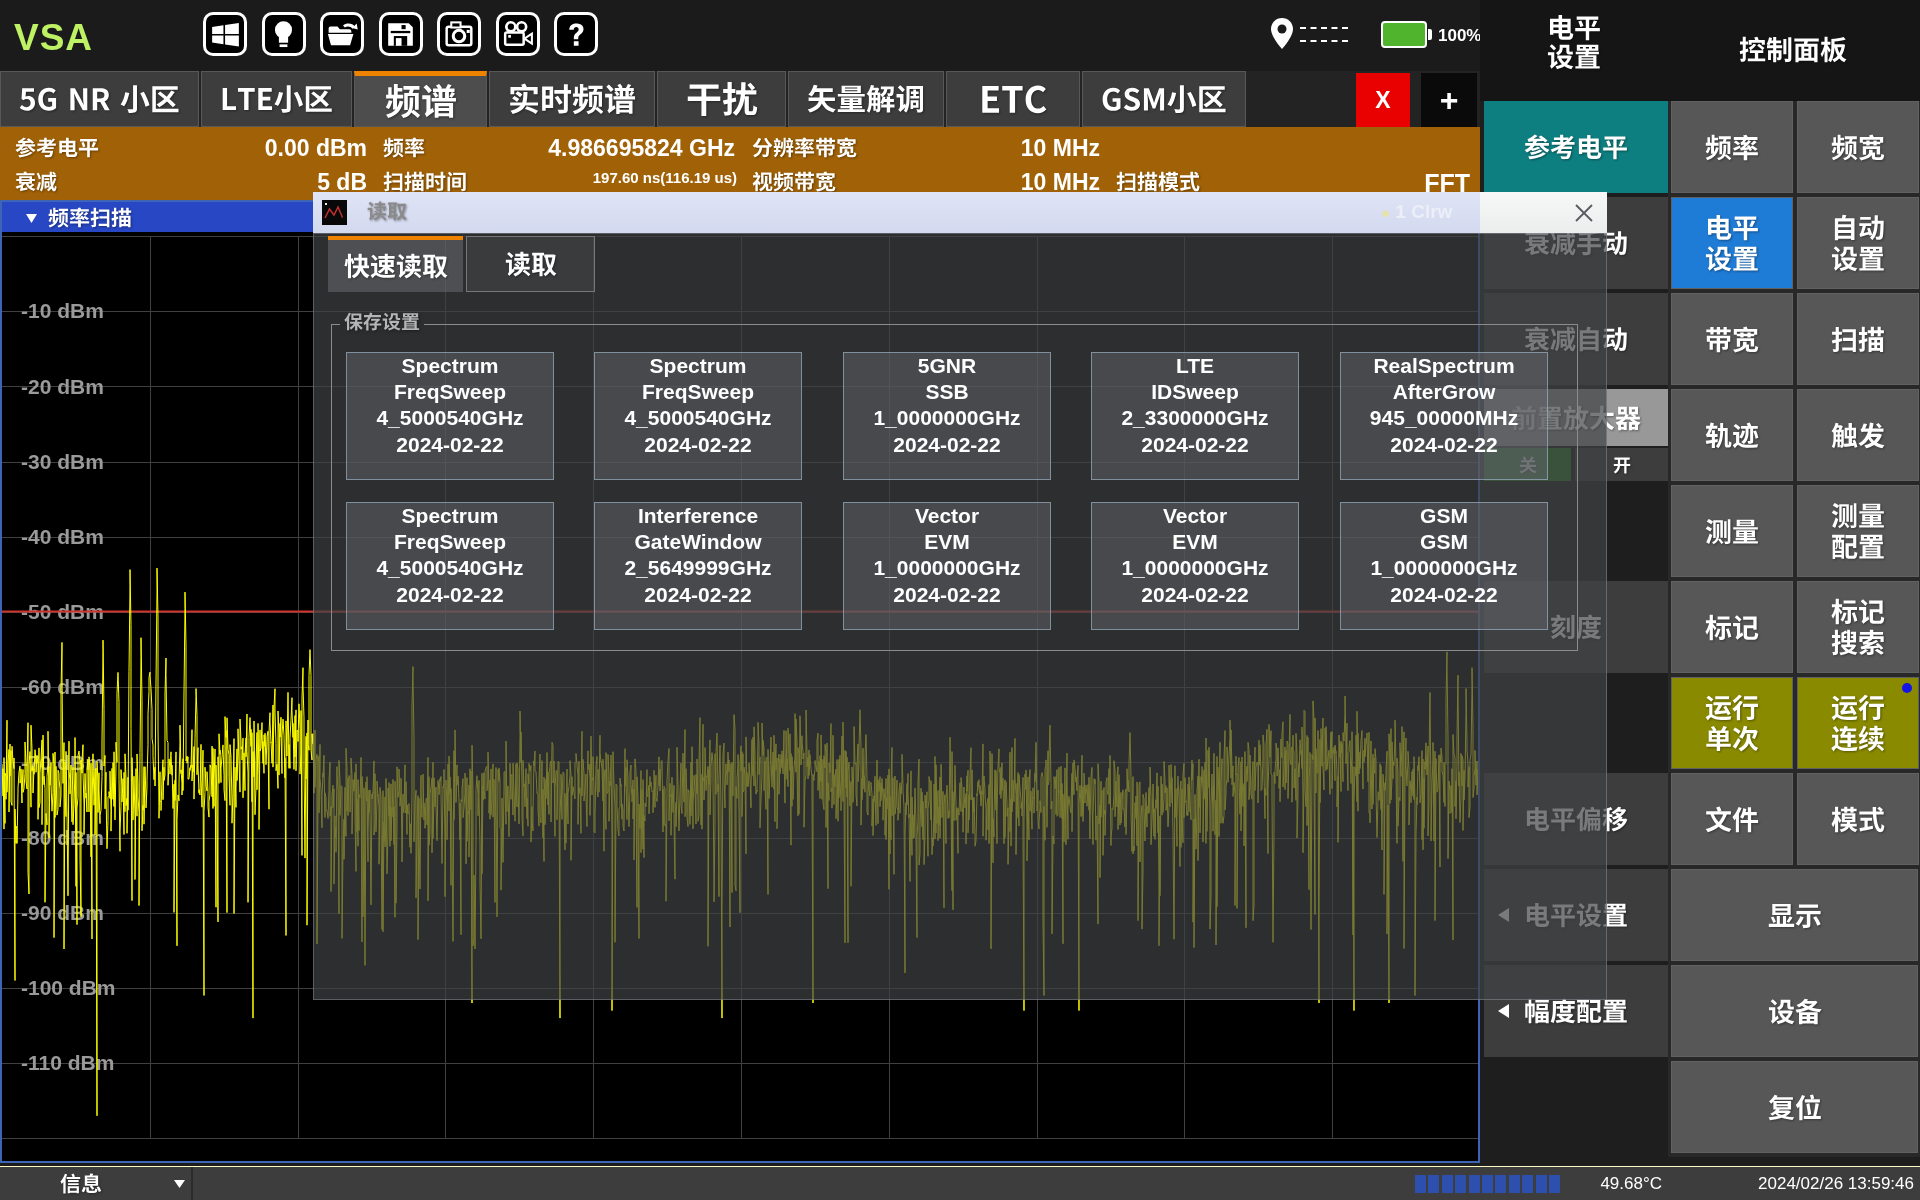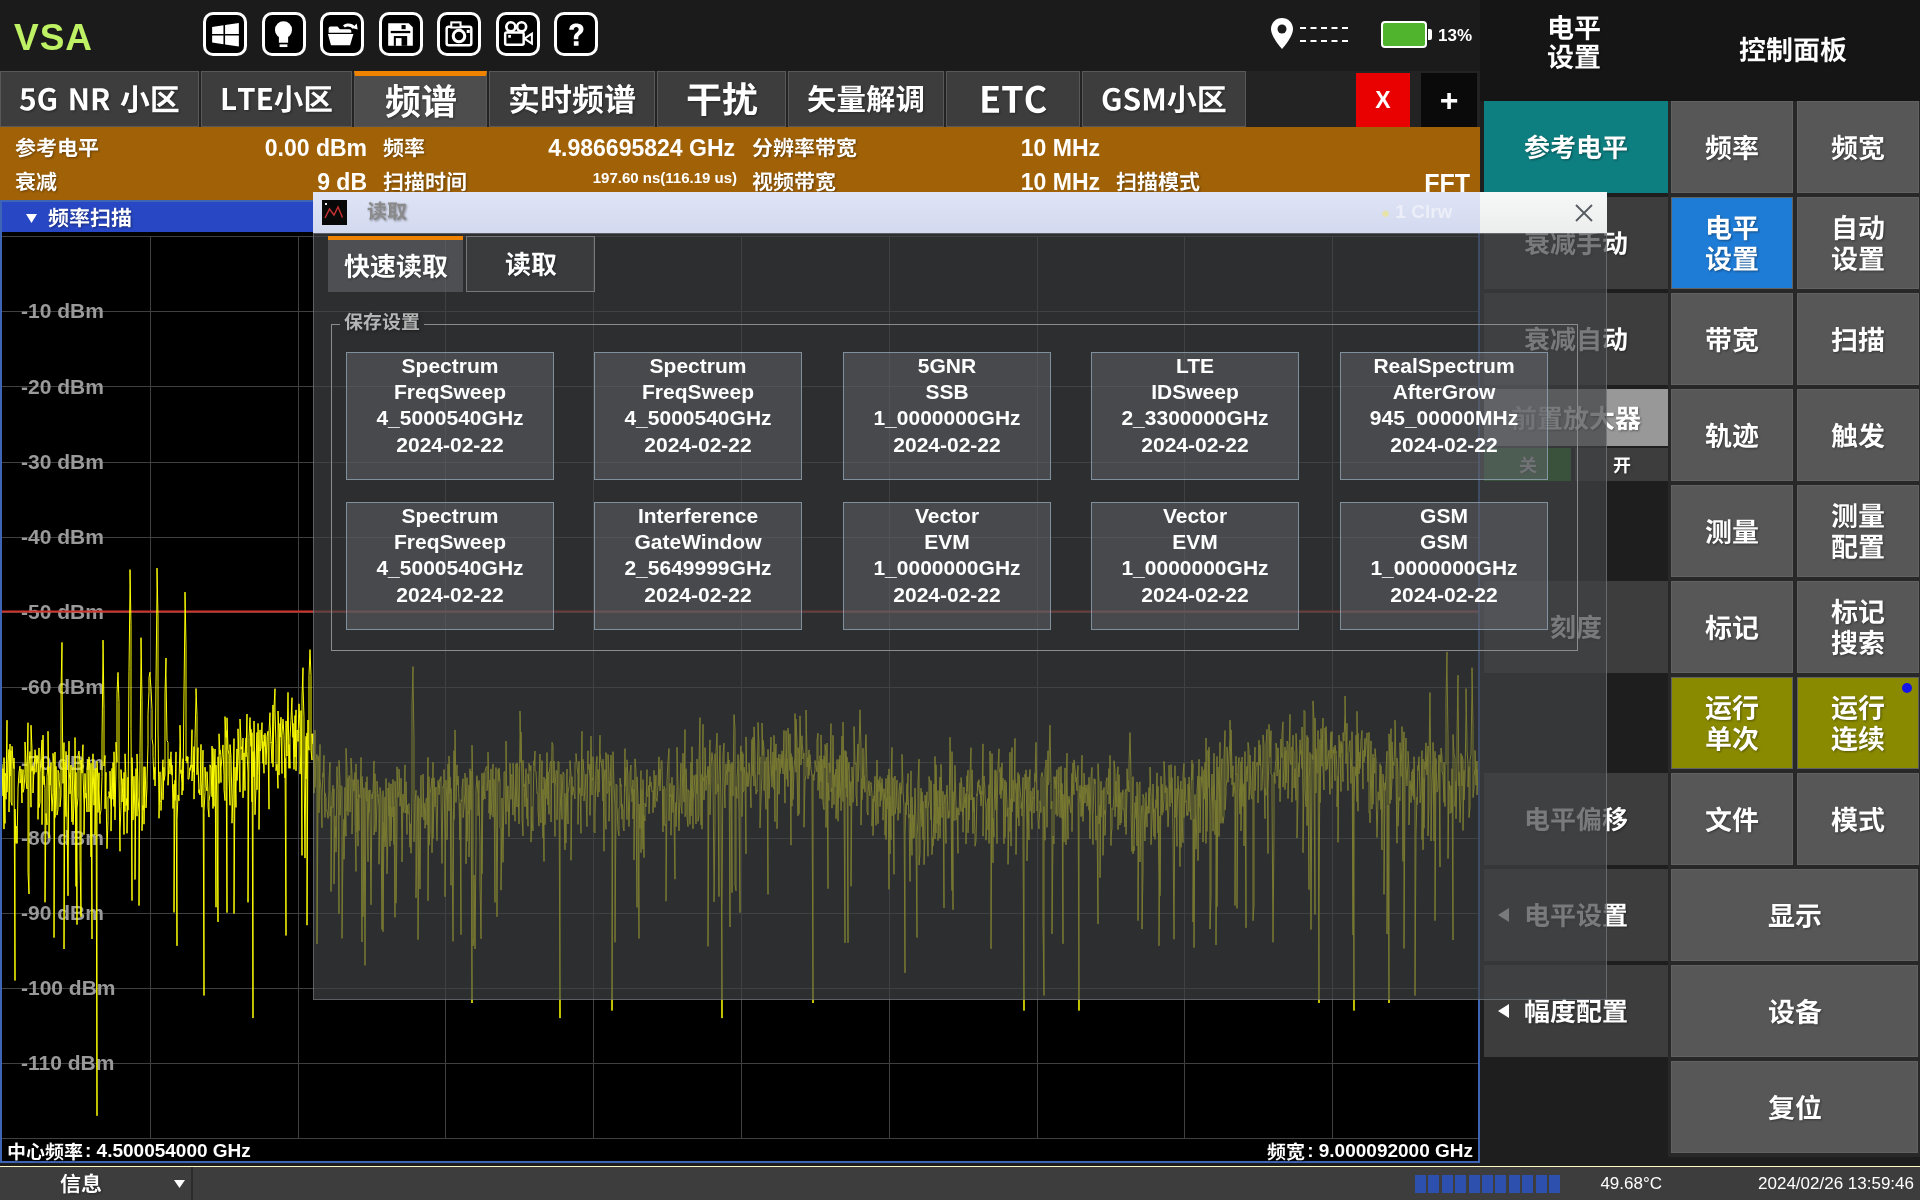--- a/index.html
+++ b/index.html
@@ -62,42 +62,20 @@
           <text x="21" y="694.4" font-size="21" font-weight="bold" fill="#9a9a9a">-60 dBm</text>
           <text x="21" y="769.6" font-size="21" font-weight="bold" fill="#9a9a9a">-70 dBm</text>
           <text x="21" y="844.8" font-size="21" font-weight="bold" fill="#9a9a9a">-80 dBm</text>
           <text x="21" y="920.0" font-size="21" font-weight="bold" fill="#9a9a9a">-90 dBm</text>
           <text x="21" y="995.2" font-size="21" font-weight="bold" fill="#9a9a9a">-100 dBm</text>
           <text x="21" y="1070.4" font-size="21" font-weight="bold" fill="#9a9a9a">-110 dBm</text>
         </g>
         <line x1="0" y1="611.5" x2="1478" y2="611.5" stroke="#cd342c" stroke-width="2"></line>
         <polyline points="2,764.0 3,796.0 3,768.6 4,829.1 4,757.6 5,823.4 5,773.1 6,777.0 6,799.3 7,720.2 7,792.2 8,762.6 9,749.4 9,812.0 10,744.0 10,776.1 11,750.7 11,801.8 12,805.4 12,746.3 13,761.1 14,768.6 14,758.0 15,980.5 15,809.0 16,843.4 16,826.0 17,829.4 17,843.4 18,792.0 18,788.1 19,772.0 20,766.1 20,783.1 21,778.8 21,768.9 22,803.0 22,793.6 23,769.5 23,792.4 24,788.8 25,773.6 25,742.0 26,763.3 26,781.0 27,789.0 27,773.7 28,722.7 28,872.6 29,894.0 29,764.9 30,751.5 31,807.2 31,725.2 32,748.6 32,771.3 33,766.2 33,793.0 34,768.5 34,774.2 35,749.7 36,762.0 36,772.3 37,755.3 37,757.8 38,764.8 38,819.4 39,747.9 39,807.6 40,802.5 40,773.0 41,758.8 42,739.9 42,824.7 43,738.6 43,735.1 44,784.7 44,776.2 45,788.3 45,902.3 46,813.4 47,824.9 47,776.3 48,764.4 48,731.3 49,802.5 49,838.2 50,766.9 50,785.2 51,762.5 51,783.0 52,811.2 53,792.6 53,753.3 54,764.5 54,937.6 55,752.0 55,817.6 56,788.0 56,766.3 57,815.1 58,809.6 58,770.3 59,773.3 59,779.0 60,789.3 60,806.9 61,796.5 61,690.4 62,642.4 62,675.9 63,783.4 64,742.6 64,949.0 65,762.0 65,792.5 66,816.6 66,751.4 67,813.7 67,813.5 68,895.8 69,741.2 69,771.3 70,780.2 70,793.9 71,765.0 71,788.2 72,821.9 72,797.5 73,767.4 73,824.7 74,804.8 75,770.4 75,737.5 76,886.4 76,772.5 77,924.6 77,808.1 78,797.4 78,755.8 79,751.0 80,764.1 80,859.4 81,916.8 81,760.0 82,773.2 82,760.2 83,744.7 83,773.4 84,805.1 84,834.6 85,773.4 86,798.1 86,793.2 87,812.0 87,769.3 88,759.7 88,766.1 89,811.9 89,756.8 90,769.0 91,856.9 91,763.2 92,939.0 92,813.1 93,753.8 93,762.4 94,797.3 94,805.2 95,769.2 95,835.2 96,768.0 97,1115.8 97,761.3 98,781.0 98,812.5 99,772.8 99,788.6 100,823.6 100,815.3 101,810.3 102,776.5 102,741.0 103,651.4 103,640.1 104,709.6 104,766.0 105,755.4 105,808.8 106,772.2 106,791.0 107,848.7 108,820.7 108,797.0 109,795.5 109,791.6 110,798.5 110,771.1 111,810.2 111,831.1 112,768.4 113,799.3 113,762.6 114,806.5 114,751.8 115,819.9 115,818.7 116,764.9 116,742.2 117,762.3 117,693.3 118,672.4 119,702.5 119,779.4 120,851.3 120,831.2 121,806.5 121,769.6 122,786.5 122,801.9 123,778.6 124,834.5 124,772.4 125,811.7 125,753.8 126,777.4 126,805.6 127,798.2 127,833.3 128,777.2 128,810.2 129,671.3 130,586.1 130,569.6 131,624.8 131,728.3 132,900.6 132,757.6 133,789.4 133,820.1 134,776.3 135,819.1 135,879.5 136,768.6 136,774.2 137,816.2 137,754.0 138,784.0 138,796.7 139,812.7 139,905.6 140,752.5 141,656.4 141,637.7 142,700.2 142,830.7 143,805.4 143,810.2 144,766.6 144,824.2 145,766.8 146,798.3 146,807.9 147,787.0 147,780.5 148,744.7 148,714.2 149,691.6 149,677.5 150,672.2 150,675.9 151,688.4 152,709.5 152,738.6 153,745.2 153,756.3 154,779.7 154,776.3 155,767.2 155,786.0 156,682.0 157,591.2 157,568.1 158,617.0 158,729.0 159,806.3 159,818.3 160,771.8 160,801.1 161,801.6 161,810.5 162,777.2 163,759.7 163,799.7 164,767.3 164,780.6 165,775.0 165,693.1 166,658.0 166,674.5 167,740.4 168,742.5 168,785.3 169,763.5 169,758.9 170,768.5 170,774.1 171,751.8 171,755.7 172,775.2 172,765.1 173,808.5 174,784.1 174,912.4 175,780.2 175,800.4 176,751.9 176,771.1 177,945.8 177,820.7 178,794.9 179,800.8 179,784.0 180,742.5 180,725.2 181,773.6 181,769.8 182,783.9 182,795.0 183,758.7 183,790.6 184,691.9 185,608.3 185,592.1 186,646.2 186,760.9 187,756.1 187,763.2 188,756.9 188,779.2 189,778.9 190,767.6 190,770.4 191,765.0 191,767.6 192,729.7 192,781.0 193,764.8 193,772.0 194,746.6 194,799.1 195,738.7 196,696.5 196,688.5 197,715.5 197,774.7 198,747.6 198,765.0 199,793.2 199,789.6 200,795.0 201,744.4 201,779.6 202,807.2 202,792.8 203,750.2 203,760.6 204,995.5 204,811.4 205,792.3 205,767.2 206,786.1 207,791.0 207,771.7 208,790.6 208,807.5 209,817.1 209,801.5 210,794.0 210,764.8 211,768.2 212,796.8 212,746.1 213,808.5 213,748.3 214,806.3 214,778.8 215,750.1 215,749.0 216,907.2 216,765.1 217,803.0 218,921.9 218,756.8 219,783.4 219,733.8 220,754.3 220,750.0 221,782.5 221,768.1 222,757.1 223,744.9 223,748.0 224,775.8 224,789.6 225,800.6 225,716.6 226,737.4 226,730.4 227,912.6 227,717.8 228,749.3 229,754.8 229,776.7 230,805.3 230,744.6 231,757.1 231,758.5 232,802.1 232,823.2 233,793.8 234,738.6 234,913.5 235,778.0 235,767.2 236,807.4 236,788.9 237,748.9 237,780.6 238,752.9 238,728.8 239,760.6 240,792.1 240,719.0 241,741.0 241,749.2 242,746.6 242,760.1 243,738.1 243,797.8 244,752.9 245,790.6 245,754.0 246,737.9 246,756.8 247,714.0 247,751.7 248,773.0 248,902.3 249,744.9 249,737.5 250,717.5 251,746.3 251,729.2 252,801.8 252,732.7 253,1018.1 253,751.5 254,776.8 254,721.0 255,814.7 256,787.4 256,760.9 257,732.5 257,789.8 258,735.5 258,723.4 259,775.5 259,829.5 260,729.9 260,751.1 261,748.4 262,722.6 262,729.0 263,763.4 263,741.5 264,773.3 264,734.9 265,746.5 265,733.2 266,764.7 267,739.0 267,736.4 268,731.3 268,741.4 269,809.2 269,732.1 270,712.7 270,721.0 271,743.0 271,742.3 272,763.3 273,705.0 273,767.1 274,712.4 274,706.9 275,688.7 275,712.1 276,743.6 276,770.7 277,764.2 278,788.4 278,711.0 279,732.5 279,775.1 280,723.4 280,737.1 281,717.2 281,731.2 282,773.6 282,735.0 283,719.1 284,735.9 284,735.9 285,777.9 285,758.1 286,935.5 286,720.9 287,756.0 287,749.1 288,692.4 289,768.3 289,744.5 290,768.3 290,737.5 291,720.2 291,719.9 292,697.7 292,710.6 293,737.4 293,723.3 294,769.4 295,715.5 295,757.0 296,709.9 296,770.8 297,730.4 297,730.7 298,730.7 298,741.5 299,703.8 300,728.4 300,774.1 301,753.4 301,710.6 302,855.4 302,698.0 303,667.7 303,685.9 304,717.8 304,766.0 305,858.1 306,736.3 306,779.0 307,732.9 307,925.2 308,720.0 308,744.3 309,750.2 309,675.7 310,649.6 311,675.7 311,750.2 312,760.1 312,733.9 313,744.0 313,733.6 314,769.8 314,793.2 315,730.1 315,787.5 316,759.5 317,754.2 317,943.9 318,795.1 318,755.9 319,764.2 319,812.8 320,744.4 320,778.3 321,789.4 322,827.7 322,796.6 323,772.9 323,777.2 324,755.3 324,764.8 325,817.5 325,792.8 326,797.8 326,810.4 327,810.6 328,817.8 328,818.5 329,790.7 329,780.5 330,762.2 330,816.2 331,806.3 331,891.5 332,795.0 333,785.3 333,807.7 334,788.9 334,884.1 335,815.8 335,837.5 336,827.1 336,852.2 337,766.6 337,774.1 338,790.3 339,913.9 339,760.4 340,781.0 340,815.4 341,791.2 341,785.6 342,786.9 342,938.4 343,848.1 344,819.2 344,859.3 345,787.4 345,807.6 346,836.3 346,748.3 347,767.7 347,811.1 348,777.8 348,815.5 349,775.5 350,778.9 350,812.1 351,783.6 351,758.1 352,774.9 352,834.1 353,787.3 353,779.6 354,791.2 355,772.4 355,817.4 356,871.4 356,763.9 357,831.8 357,799.1 358,846.2 358,779.5 359,830.6 359,794.6 360,797.5 361,766.6 361,757.4 362,941.9 362,776.4 363,793.1 363,916.7 364,826.0 364,787.8 365,965.4 366,781.9 366,798.2 367,801.3 367,776.7 368,861.7 368,832.4 369,790.1 369,812.5 370,789.8 370,809.9 371,904.8 372,793.8 372,798.9 373,791.9 373,792.5 374,760.9 374,835.0 375,823.2 375,773.7 376,831.8 377,802.2 377,781.1 378,796.4 378,794.6 379,806.7 379,864.2 380,790.0 380,787.4 381,796.5 381,819.3 382,929.4 383,790.7 383,931.7 384,822.4 384,841.6 385,796.9 385,846.9 386,822.4 386,778.5 387,873.8 388,832.8 388,788.0 389,816.2 389,782.6 390,846.4 390,837.9 391,783.9 391,840.8 392,807.4 392,816.9 393,779.4 394,844.5 394,806.6 395,917.4 395,781.2 396,805.0 396,903.2 397,828.4 397,766.8 398,797.3 399,790.5 399,768.9 400,801.1 400,806.2 401,791.3 401,778.3 402,851.9 402,861.9 403,794.1 403,812.7 404,807.0 405,764.8 405,813.1 406,810.0 406,781.7 407,834.4 407,805.0 408,814.2 408,804.9 409,803.6 410,847.3 410,823.7 411,828.8 411,853.3 412,791.0 412,706.0 413,666.6 413,678.3 414,739.5 414,841.8 415,802.2 416,790.2 416,897.9 417,834.8 417,825.1 418,795.7 418,939.6 419,798.3 419,831.4 420,889.1 421,775.3 421,792.0 422,817.3 422,806.5 423,805.7 423,774.1 424,820.1 424,803.0 425,817.1 425,828.3 426,798.7 427,798.2 427,824.9 428,757.3 428,900.8 429,776.7 429,845.2 430,832.6 430,794.0 431,787.4 432,778.0 432,852.8 433,762.2 433,838.6 434,798.8 434,777.8 435,804.2 435,806.8 436,787.0 436,804.6 437,840.7 438,780.8 438,780.4 439,790.7 439,794.7 440,778.6 440,781.3 441,776.5 441,793.6 442,863.5 443,786.8 443,787.6 444,782.7 444,769.5 445,844.8 445,896.7 446,780.2 446,786.4 447,800.6 447,839.8 448,763.9 449,811.0 449,756.1 450,793.5 450,776.9 451,885.3 451,788.6 452,823.9 452,843.4 453,941.4 454,750.7 454,819.6 455,740.2 455,729.9 456,793.7 456,802.5 457,764.9 457,777.4 458,785.2 458,775.9 459,801.1 460,840.1 460,803.1 461,934.7 461,799.7 462,801.8 462,788.9 463,778.7 463,817.7 464,808.1 465,792.4 465,773.1 466,809.6 466,863.8 467,777.6 467,841.2 468,810.9 468,813.6 469,784.9 469,857.0 470,768.7 471,809.7 471,771.2 472,1003.0 472,745.2 473,792.2 473,945.8 474,937.5 474,875.0 475,949.0 476,841.0 476,789.5 477,775.7 477,777.9 478,794.6 478,815.7 479,780.4 479,795.2 480,845.1 480,884.0 481,938.8 482,773.2 482,873.8 483,786.2 483,800.1 484,772.6 484,790.5 485,799.1 485,771.6 486,767.6 487,766.2 487,790.7 488,779.8 488,752.2 489,792.5 489,813.2 490,780.0 490,819.2 491,768.9 491,815.2 492,797.9 493,764.0 493,817.1 494,797.4 494,779.2 495,902.4 495,833.7 496,767.5 496,791.4 497,916.8 498,771.9 498,769.6 499,781.5 499,767.9 500,781.6 500,827.9 501,828.9 501,890.1 502,819.5 502,798.1 503,862.4 504,785.8 504,772.1 505,771.5 505,787.1 506,824.3 506,741.2 507,811.6 507,802.7 508,785.9 509,836.6 509,831.2 510,786.0 510,763.2 511,799.3 511,776.7 512,774.4 512,780.1 513,815.1 513,763.2 514,792.0 515,818.3 515,821.2 516,763.8 516,782.6 517,807.0 517,762.9 518,768.2 518,784.0 519,823.9 520,735.5 520,711.0 521,762.8 521,732.1 522,786.8 522,818.4 523,835.9 523,760.4 524,787.0 524,783.9 525,806.8 526,768.6 526,775.9 527,818.8 527,797.9 528,826.3 528,773.8 529,783.9 529,763.4 530,770.9 531,765.5 531,842.1 532,806.7 532,820.8 533,830.9 533,810.7 534,760.8 534,765.5 535,751.0 535,770.8 536,771.3 537,793.3 537,792.8 538,794.3 538,809.9 539,826.1 539,779.9 540,754.0 540,816.6 541,822.9 542,760.6 542,787.2 543,838.0 543,789.3 544,861.5 544,777.0 545,796.4 545,824.7 546,778.9 546,798.7 547,752.5 548,805.0 548,772.1 549,814.3 549,773.7 550,766.7 550,764.0 551,761.0 551,822.0 552,742.3 553,745.5 553,783.0 554,776.1 554,760.9 555,836.4 555,788.2 556,772.2 556,770.6 557,771.1 557,819.8 558,761.5 559,762.0 559,772.2 560,1018.1 560,816.9 561,787.9 561,774.2 562,819.4 562,798.2 563,771.9 564,774.0 564,812.4 565,849.9 565,793.4 566,843.1 566,835.3 567,769.0 567,777.7 568,824.0 568,793.2 569,786.5 570,775.2 570,760.6 571,775.2 571,860.3 572,776.6 572,795.3 573,790.0 573,786.6 574,792.8 575,798.9 575,762.8 576,761.5 576,753.5 577,764.3 577,766.5 578,774.8 578,824.4 579,761.3 579,793.8 580,787.8 581,833.4 581,801.4 582,731.2 582,796.0 583,766.9 583,759.3 584,773.3 584,801.0 585,788.2 586,774.1 586,796.5 587,826.6 587,818.1 588,750.8 588,768.7 589,769.1 589,764.1 590,778.1 590,815.4 591,736.1 592,795.0 592,777.8 593,780.2 593,756.7 594,789.2 594,831.9 595,832.9 595,815.7 596,765.8 597,756.4 597,789.4 598,797.0 598,769.3 599,781.4 599,792.2 600,735.2 600,752.3 601,762.1 601,761.1 602,768.2 603,801.1 603,759.2 604,851.2 604,780.9 605,769.5 605,813.8 606,829.4 606,752.6 607,793.6 608,792.0 608,754.5 609,773.1 609,821.3 610,781.1 610,786.1 611,762.2 611,755.0 612,837.8 612,1010.6 613,751.7 614,784.2 614,785.1 615,805.8 615,942.3 616,804.4 616,784.1 617,785.4 617,805.8 618,830.1 619,835.9 619,809.2 620,806.5 620,778.1 621,786.4 621,784.6 622,819.2 622,803.9 623,809.8 623,826.1 624,831.0 625,748.6 625,786.1 626,767.5 626,785.5 627,819.6 627,759.8 628,778.2 628,791.1 629,826.6 630,788.4 630,772.1 631,765.0 631,784.4 632,796.6 632,801.7 633,779.9 633,818.9 634,789.3 634,859.9 635,758.8 636,770.6 636,797.7 637,907.4 637,776.8 638,796.9 638,810.6 639,938.5 639,804.1 640,828.5 641,770.6 641,852.7 642,789.5 642,797.7 643,849.1 643,779.6 644,857.6 644,815.4 645,820.9 645,803.3 646,806.8 647,769.6 647,794.6 648,796.8 648,792.8 649,785.0 649,813.8 650,776.5 650,786.4 651,781.9 652,791.7 652,791.8 653,790.8 653,812.7 654,785.4 654,770.3 655,807.4 655,791.0 656,775.2 656,797.5 657,801.5 658,785.6 658,784.3 659,756.8 659,785.8 660,769.1 660,790.9 661,766.2 661,761.3 662,760.5 663,832.0 663,789.2 664,825.6 664,786.3 665,789.0 665,822.8 666,827.6 666,901.2 667,792.8 667,780.9 668,760.6 669,748.5 669,820.8 670,783.3 670,796.5 671,794.4 671,835.3 672,777.2 672,780.9 673,812.5 674,785.3 674,819.8 675,879.2 675,817.7 676,802.4 676,826.6 677,788.0 677,747.3 678,786.5 678,796.0 679,830.9 680,792.1 680,791.6 681,763.1 681,805.4 682,813.6 682,810.1 683,753.3 683,758.9 684,802.1 685,729.5 685,816.7 686,812.5 686,768.6 687,798.4 687,817.2 688,826.6 688,789.5 689,791.8 689,791.4 690,824.4 691,762.1 691,815.9 692,769.7 692,746.7 693,828.8 693,802.5 694,787.0 694,775.4 695,790.6 696,824.0 696,774.4 697,793.7 697,759.1 698,803.9 698,821.3 699,815.3 699,762.3 700,717.6 700,748.7 701,824.9 702,774.3 702,829.2 703,724.3 703,776.0 704,782.6 704,800.0 705,760.4 705,747.6 706,790.5 707,775.8 707,777.2 708,766.4 708,946.3 709,768.9 709,784.5 710,739.9 710,814.8 711,778.5 711,766.7 712,752.6 713,762.0 713,783.6 714,885.6 714,901.8 715,824.1 715,753.8 716,794.3 716,751.6 717,733.1 718,791.7 718,784.3 719,896.6 719,780.1 720,745.2 720,747.0 721,807.1 721,810.7 722,1018.1 722,906.5 723,754.9 724,743.1 724,777.6 725,808.0 725,792.0 726,763.8 726,768.2 727,776.1 727,784.9 728,752.1 729,771.7 729,760.0 730,927.0 730,816.7 731,763.7 731,780.9 732,892.7 732,762.4 733,795.3 733,796.1 734,714.6 735,729.1 735,885.0 736,890.8 736,786.7 737,798.3 737,778.0 738,764.1 738,754.5 739,812.6 740,912.6 740,763.1 741,745.8 741,771.1 742,751.7 742,816.6 743,753.7 743,792.1 744,789.9 744,767.2 745,776.1 746,853.8 746,736.9 747,786.6 747,772.4 748,773.7 748,786.6 749,774.0 749,763.1 750,778.0 751,807.8 751,788.5 752,739.5 752,762.4 753,776.2 753,737.1 754,786.0 754,726.8 755,753.7 755,770.6 756,794.2 757,790.2 757,791.4 758,738.3 758,722.4 759,743.9 759,774.6 760,756.8 760,827.8 761,798.9 762,775.8 762,723.0 763,755.4 763,740.2 764,748.1 764,790.6 765,761.3 765,786.8 766,809.4 766,757.6 767,757.7 768,894.4 768,749.3 769,791.3 769,798.6 770,772.8 770,770.7 771,737.0 771,758.9 772,787.2 773,752.1 773,755.7 774,789.2 774,735.3 775,821.7 775,766.1 776,743.9 776,770.4 777,757.9 777,828.8 778,764.7 779,754.2 779,794.3 780,759.2 780,773.7 781,766.0 781,754.5 782,767.8 782,750.8 783,773.9 784,730.4 784,753.4 785,803.1 785,788.6 786,747.5 786,730.8 787,779.3 787,758.7 788,786.6 788,728.2 789,754.3 790,770.5 790,733.8 791,845.2 791,753.5 792,806.3 792,756.7 793,781.6 793,799.5 794,768.0 795,757.5 795,713.6 796,772.2 796,719.0 797,741.6 797,770.7 798,815.9 798,747.6 799,754.8 799,814.1 800,715.8 801,755.4 801,765.1 802,735.8 802,741.7 803,751.9 803,759.0 804,753.1 804,827.2 805,781.1 806,774.5 806,710.0 807,751.5 807,767.0 808,757.4 808,779.0 809,749.9 809,775.5 810,754.5 810,755.5 811,768.8 812,776.1 812,791.0 813,1003.0 813,774.5 814,780.4 814,777.2 815,769.8 815,760.5 816,766.0 817,771.8 817,740.1 818,733.2 818,790.4 819,761.7 819,761.2 820,798.5 820,755.7 821,781.7 821,734.9 822,799.3 823,759.3 823,803.0 824,809.6 824,755.6 825,768.1 825,744.4 826,752.0 826,827.5 827,743.0 828,888.7 828,782.9 829,800.5 829,763.1 830,767.0 830,772.6 831,723.6 831,791.8 832,787.9 832,808.2 833,735.3 834,804.6 834,774.6 835,786.8 835,781.2 836,769.1 836,818.7 837,789.8 837,759.5 838,821.2 839,759.4 839,797.6 840,755.3 840,780.9 841,800.9 841,810.6 842,736.0 842,758.0 843,801.6 843,722.1 844,801.3 845,942.9 845,750.4 846,788.0 846,751.4 847,797.3 847,757.1 848,942.7 848,771.2 849,762.1 850,806.0 850,798.8 851,781.6 851,886.3 852,778.9 852,767.0 853,795.6 853,802.4 854,759.9 854,726.6 855,764.3 856,763.0 856,794.6 857,806.1 857,765.1 858,743.9 858,781.8 859,765.2 859,748.0 860,709.8 861,748.0 861,825.1 862,778.5 862,799.7 863,748.2 863,753.7 864,789.1 864,775.5 865,792.3 865,755.8 866,734.6 867,779.3 867,811.6 868,815.1 868,792.5 869,780.8 869,789.1 870,796.0 870,784.8 871,782.3 872,794.3 872,826.1 873,799.1 873,835.5 874,795.7 874,801.8 875,776.3 875,789.3 876,825.4 876,820.4 877,760.1 878,823.7 878,779.6 879,791.3 879,791.5 880,776.6 880,806.6 881,782.9 881,800.6 882,778.5 883,799.1 883,820.2 884,788.7 884,791.0 885,801.8 885,835.2 886,778.5 886,839.6 887,797.7 887,808.9 888,775.0 889,889.3 889,768.9 890,854.0 890,796.6 891,839.7 891,782.7 892,747.4 892,815.8 893,777.7 894,874.3 894,804.7 895,776.0 895,814.2 896,805.3 896,804.1 897,780.0 897,807.0 898,810.7 898,820.3 899,790.4 900,782.7 900,813.3 901,786.5 901,793.9 902,779.8 902,754.3 903,785.9 903,791.1 904,806.8 905,973.0 905,835.9 906,802.6 906,814.9 907,783.5 907,805.0 908,773.5 908,793.0 909,817.9 909,814.2 910,881.5 911,770.8 911,810.3 912,855.4 912,797.0 913,838.9 913,836.5 914,814.9 914,837.8 915,787.9 916,822.0 916,840.1 917,937.6 917,835.8 918,821.4 918,782.0 919,759.2 919,865.1 920,853.7 920,831.2 921,788.2 922,826.8 922,791.9 923,839.7 923,801.3 924,837.6 924,864.6 925,835.6 925,795.1 926,808.2 927,791.8 927,806.9 928,856.3 928,808.5 929,799.9 929,776.5 930,782.9 930,798.1 931,820.0 931,780.6 932,854.6 933,837.5 933,846.0 934,811.9 934,784.2 935,839.1 935,756.5 936,833.0 936,764.8 937,823.7 938,790.5 938,840.6 939,807.0 939,825.4 940,776.9 940,838.2 941,786.6 941,764.2 942,806.7 942,817.6 943,791.4 944,907.8 944,804.6 945,794.7 945,805.4 946,843.5 946,798.6 947,787.5 947,785.3 948,818.5 949,810.9 949,817.6 950,747.6 950,737.3 951,800.7 951,808.4 952,890.5 952,751.6 953,909.8 953,791.7 954,820.9 955,765.4 955,768.7 956,805.6 956,820.2 957,808.0 957,807.6 958,853.4 958,808.4 959,815.1 960,782.7 960,796.8 961,811.5 961,777.5 962,787.9 962,800.6 963,821.6 963,832.2 964,787.0 964,793.1 965,807.9 966,793.4 966,844.1 967,775.8 967,791.2 968,770.2 968,832.9 969,794.6 969,819.9 970,773.9 971,747.7 971,800.1 972,791.4 972,769.8 973,833.6 973,797.4 974,812.5 974,797.4 975,836.7 975,846.2 976,840.9 977,793.7 977,795.9 978,781.7 978,786.9 979,779.7 979,789.5 980,794.1 980,785.5 981,806.1 982,790.8 982,794.6 983,743.9 983,836.2 984,776.0 984,780.0 985,788.2 985,794.1 986,809.5 986,840.2 987,803.6 988,798.3 988,829.9 989,784.6 989,843.5 990,773.4 990,751.1 991,809.3 991,948.8 992,753.6 993,862.9 993,818.2 994,836.9 994,817.4 995,769.8 995,772.9 996,810.1 996,770.6 997,843.7 997,814.3 998,766.3 999,748.8 999,767.0 1000,773.8 1000,794.5 1001,767.4 1001,798.5 1002,762.9 1002,790.5 1003,778.3 1004,843.7 1004,800.0 1005,779.9 1005,837.7 1006,787.2 1006,781.8 1007,803.8 1007,816.5 1008,807.7 1008,864.4 1009,821.1 1010,752.2 1010,831.5 1011,798.9 1011,846.1 1012,747.5 1012,812.0 1013,793.5 1013,780.1 1014,801.7 1015,738.4 1015,777.6 1016,794.7 1016,854.5 1017,783.4 1017,817.8 1018,772.5 1018,801.0 1019,826.0 1019,774.6 1020,789.2 1021,799.5 1021,808.5 1022,802.2 1022,816.1 1023,777.4 1023,840.4 1024,1010.6 1024,820.2 1025,774.0 1026,789.5 1026,769.9 1027,830.3 1027,861.0 1028,776.8 1028,801.4 1029,840.1 1029,783.6 1030,769.5 1030,811.3 1031,791.1 1032,829.3 1032,816.8 1033,787.8 1033,795.7 1034,799.8 1034,813.1 1035,773.2 1035,781.7 1036,742.3 1037,808.1 1037,811.1 1038,790.2 1038,819.0 1039,828.9 1039,823.1 1040,807.2 1040,800.7 1041,812.5 1041,777.5 1042,772.5 1043,777.7 1043,924.3 1044,995.5 1044,806.4 1045,840.3 1045,769.1 1046,765.7 1046,759.9 1047,827.4 1048,750.8 1048,785.0 1049,781.1 1049,758.4 1050,725.2 1050,728.7 1051,783.6 1051,808.9 1052,801.3 1052,933.8 1053,835.9 1054,843.9 1054,776.7 1055,785.1 1055,788.8 1056,776.4 1056,814.3 1057,769.6 1057,816.3 1058,815.0 1059,767.2 1059,791.6 1060,792.2 1060,817.4 1061,766.3 1061,768.4 1062,818.4 1062,783.4 1063,943.8 1063,794.2 1064,842.1 1065,767.9 1065,777.8 1066,844.7 1066,822.4 1067,753.1 1067,775.8 1068,839.3 1068,807.1 1069,796.2 1070,806.7 1070,807.3 1071,813.1 1071,802.1 1072,773.3 1072,831.6 1073,762.8 1073,781.6 1074,794.7 1074,759.9 1075,768.7 1076,782.1 1076,777.2 1077,790.8 1077,779.6 1078,765.4 1078,771.5 1079,1010.6 1079,804.8 1080,785.4 1081,806.9 1081,816.6 1082,755.2 1082,815.8 1083,786.6 1083,821.5 1084,784.6 1084,773.2 1085,803.1 1085,799.6 1086,784.9 1087,795.6 1087,806.3 1088,784.6 1088,785.2 1089,810.3 1089,777.2 1090,838.9 1090,826.7 1091,776.9 1092,767.4 1092,803.5 1093,844.5 1093,815.2 1094,783.9 1094,778.7 1095,783.9 1095,779.4 1096,840.2 1096,816.6 1097,816.0 1098,924.1 1098,763.7 1099,782.3 1099,824.1 1100,805.3 1100,877.7 1101,781.3 1101,817.1 1102,791.5 1103,790.2 1103,855.4 1104,787.5 1104,814.6 1105,810.1 1105,835.4 1106,801.9 1106,782.2 1107,777.6 1107,789.8 1108,794.5 1109,768.6 1109,804.1 1110,791.5 1110,755.4 1111,845.5 1111,837.1 1112,827.9 1112,808.5 1113,809.7 1114,794.4 1114,760.7 1115,770.4 1115,816.7 1116,781.2 1116,791.0 1117,807.0 1117,776.5 1118,766.7 1118,829.6 1119,774.7 1120,825.1 1120,810.7 1121,792.4 1121,823.0 1122,807.4 1122,799.5 1123,789.8 1123,809.1 1124,808.9 1125,827.0 1125,792.8 1126,789.0 1126,834.5 1127,792.3 1127,768.7 1128,790.4 1128,780.3 1129,792.1 1129,763.3 1130,732.6 1131,776.7 1131,812.0 1132,851.6 1132,842.2 1133,776.6 1133,854.0 1134,846.3 1134,850.9 1135,802.6 1136,818.4 1136,796.1 1137,845.8 1137,781.9 1138,822.9 1138,920.6 1139,784.6 1139,784.2 1140,781.9 1140,862.0 1141,815.7 1142,805.6 1142,929.1 1143,871.1 1143,794.4 1144,798.7 1144,807.2 1145,841.0 1145,835.7 1146,792.5 1147,827.1 1147,808.8 1148,806.3 1148,813.6 1149,787.5 1149,813.2 1150,783.0 1150,767.1 1151,797.4 1151,844.7 1152,820.2 1153,788.3 1153,784.0 1154,836.4 1154,808.5 1155,813.3 1155,839.4 1156,799.7 1156,808.4 1157,772.8 1158,832.9 1158,786.3 1159,886.2 1159,945.8 1160,815.9 1160,895.8 1161,781.0 1161,776.2 1162,815.2 1162,784.0 1163,812.5 1164,799.6 1164,761.4 1165,780.0 1165,792.8 1166,785.8 1166,810.4 1167,799.7 1167,787.9 1168,826.9 1169,807.5 1169,765.2 1170,806.6 1170,800.6 1171,773.6 1171,764.6 1172,803.1 1172,777.7 1173,832.4 1173,835.8 1174,939.2 1175,765.7 1175,817.5 1176,792.2 1176,788.5 1177,846.4 1177,817.7 1178,776.2 1178,780.9 1179,797.4 1180,866.6 1180,791.0 1181,781.0 1181,847.4 1182,789.2 1182,813.8 1183,842.7 1183,774.7 1184,763.4 1184,817.7 1185,777.7 1186,802.2 1186,800.8 1187,815.7 1187,811.6 1188,815.3 1188,784.1 1189,811.7 1189,776.9 1190,803.7 1191,819.8 1191,791.6 1192,760.1 1192,779.8 1193,763.7 1193,922.1 1194,819.0 1194,947.6 1195,795.9 1195,794.5 1196,849.2 1197,812.4 1197,790.9 1198,775.9 1198,860.7 1199,759.3 1199,807.4 1200,776.5 1200,832.8 1201,789.6 1202,769.6 1202,766.6 1203,792.5 1203,842.0 1204,769.7 1204,799.3 1205,790.2 1205,762.4 1206,843.4 1206,738.0 1207,831.4 1208,767.3 1208,750.3 1209,787.6 1209,747.1 1210,820.9 1210,929.1 1211,896.6 1211,805.7 1212,774.0 1213,820.8 1213,831.2 1214,753.3 1214,764.2 1215,815.9 1215,834.7 1216,800.1 1216,945.0 1217,756.4 1217,906.8 1218,767.0 1219,798.1 1219,836.5 1220,742.3 1220,779.4 1221,823.3 1221,783.4 1222,758.7 1222,814.4 1223,823.3 1224,815.6 1224,758.6 1225,730.5 1225,809.9 1226,794.8 1226,787.1 1227,778.2 1227,746.9 1228,767.3 1228,782.3 1229,757.3 1230,737.5 1230,720.2 1231,778.0 1231,729.8 1232,768.9 1232,784.7 1233,765.9 1233,796.5 1234,782.3 1235,794.5 1235,905.5 1236,756.2 1236,775.0 1237,773.9 1237,908.4 1238,781.5 1238,767.2 1239,757.5 1239,777.1 1240,814.1 1241,761.7 1241,831.0 1242,757.0 1242,767.5 1243,806.6 1243,794.4 1244,783.6 1244,845.9 1245,751.5 1246,927.8 1246,776.6 1247,766.1 1247,781.6 1248,761.1 1248,742.4 1249,749.5 1249,799.7 1250,780.7 1250,755.0 1251,794.3 1252,799.2 1252,782.9 1253,761.5 1253,920.7 1254,905.8 1254,782.8 1255,747.1 1255,790.6 1256,767.1 1257,763.1 1257,762.1 1258,765.4 1258,802.9 1259,740.3 1259,752.6 1260,765.3 1260,744.7 1261,773.2 1261,790.5 1262,789.2 1263,757.0 1263,734.9 1264,744.4 1264,774.7 1265,818.6 1265,788.2 1266,795.4 1266,745.1 1267,729.4 1268,853.6 1268,789.5 1269,759.4 1269,724.3 1270,756.6 1270,757.1 1271,730.7 1271,774.0 1272,774.9 1272,796.6 1273,942.3 1274,831.8 1274,772.5 1275,783.5 1275,770.7 1276,759.2 1276,743.2 1277,750.7 1277,776.1 1278,747.9 1279,778.0 1279,788.3 1280,769.6 1280,801.7 1281,739.0 1281,750.8 1282,757.8 1282,733.4 1283,721.8 1283,787.1 1284,769.0 1285,746.9 1285,789.6 1286,750.5 1286,783.0 1287,760.4 1287,741.0 1288,744.1 1288,798.5 1289,753.0 1290,714.3 1290,759.2 1291,764.7 1291,749.9 1292,746.9 1292,802.2 1293,735.2 1293,750.0 1294,751.7 1294,788.0 1295,768.6 1296,800.4 1296,733.4 1297,753.5 1297,838.1 1298,797.3 1298,776.2 1299,763.1 1299,777.0 1300,739.8 1301,754.3 1301,750.5 1302,768.6 1302,727.0 1303,798.9 1303,852.8 1304,778.7 1304,710.2 1305,711.3 1305,788.4 1306,806.8 1307,735.4 1307,825.5 1308,737.4 1308,779.5 1309,889.7 1309,777.6 1310,765.9 1310,752.5 1311,929.6 1312,765.7 1312,754.6 1313,759.7 1313,700.9 1314,719.9 1314,778.3 1315,914.5 1315,718.0 1316,793.1 1316,748.6 1317,773.3 1318,771.9 1318,730.4 1319,1003.0 1319,922.2 1320,739.4 1320,802.8 1321,748.2 1321,728.6 1322,766.1 1323,718.0 1323,767.0 1324,789.9 1324,762.9 1325,761.4 1325,728.1 1326,770.5 1326,726.5 1327,752.8 1327,769.3 1328,757.7 1329,750.3 1329,759.0 1330,794.4 1330,755.5 1331,732.2 1331,758.7 1332,731.5 1332,788.6 1333,749.4 1334,753.5 1334,747.0 1335,780.7 1335,745.1 1336,752.9 1336,751.4 1337,771.2 1337,806.8 1338,776.3 1338,842.3 1339,735.1 1340,757.4 1340,743.1 1341,791.5 1341,741.1 1342,753.0 1342,743.5 1343,781.7 1343,732.6 1344,741.1 1345,713.1 1345,696.0 1346,748.5 1346,763.6 1347,723.2 1347,757.9 1348,790.6 1348,752.7 1349,751.6 1349,746.4 1350,740.5 1351,783.5 1351,770.0 1352,757.5 1352,731.7 1353,935.0 1353,766.5 1354,1010.6 1354,801.3 1355,766.8 1356,776.2 1356,735.2 1357,801.7 1357,711.3 1358,811.2 1358,733.3 1359,770.2 1359,773.9 1360,751.9 1360,768.6 1361,740.8 1362,730.5 1362,739.0 1363,789.1 1363,752.5 1364,750.4 1364,762.3 1365,738.3 1365,756.8 1366,744.6 1367,735.4 1367,732.9 1368,781.7 1368,780.2 1369,732.3 1369,813.0 1370,812.8 1370,822.8 1371,740.9 1371,757.2 1372,809.1 1373,754.0 1373,804.3 1374,757.8 1374,770.1 1375,773.4 1375,748.6 1376,760.3 1376,793.4 1377,837.5 1378,800.7 1378,791.8 1379,793.4 1379,800.4 1380,768.4 1380,763.7 1381,809.5 1381,765.8 1382,850.0 1382,828.5 1383,774.2 1384,791.9 1384,894.4 1385,782.8 1385,790.3 1386,775.6 1386,769.7 1387,751.2 1387,934.1 1388,805.2 1389,1003.0 1389,733.8 1390,761.1 1390,803.5 1391,728.6 1391,799.9 1392,780.2 1392,741.9 1393,778.7 1393,761.5 1394,765.4 1395,737.5 1395,720.2 1396,763.4 1396,776.7 1397,843.3 1397,758.0 1398,771.5 1398,826.2 1399,797.3 1400,800.6 1400,742.6 1401,776.4 1401,766.8 1402,747.7 1402,726.5 1403,861.4 1403,762.4 1404,731.8 1404,948.5 1405,786.0 1406,738.0 1406,766.2 1407,785.9 1407,782.5 1408,761.3 1408,751.3 1409,769.5 1409,825.0 1410,780.7 1411,791.9 1411,802.6 1412,771.5 1412,778.9 1413,796.0 1413,768.9 1414,799.6 1414,756.7 1415,804.3 1415,995.5 1416,833.9 1417,797.1 1417,804.7 1418,765.3 1418,770.7 1419,756.7 1419,757.2 1420,794.9 1420,802.8 1421,793.3 1422,750.7 1422,839.6 1423,759.1 1423,849.8 1424,778.2 1424,828.3 1425,761.6 1425,769.4 1426,742.8 1426,750.8 1427,775.0 1428,746.0 1428,835.9 1429,803.5 1429,758.7 1430,692.5 1430,703.2 1431,788.6 1431,841.0 1432,783.5 1433,759.5 1433,742.4 1434,841.0 1434,823.9 1435,751.3 1435,920.6 1436,758.6 1436,767.5 1437,789.7 1437,792.2 1438,788.1 1439,755.0 1439,760.2 1440,867.0 1440,754.8 1441,762.3 1441,748.0 1442,757.0 1442,771.1 1443,775.4 1444,802.5 1444,762.1 1445,806.5 1445,765.4 1446,764.2 1446,698.9 1447,651.9 1447,666.0 1448,738.8 1448,858.5 1449,781.0 1450,791.9 1450,813.4 1451,811.3 1451,785.6 1452,812.4 1452,768.7 1453,940.0 1453,734.5 1454,754.1 1455,757.8 1455,806.5 1456,780.9 1456,818.8 1457,763.0 1457,735.6 1458,675.2 1458,693.3 1459,786.1 1459,771.9 1460,822.5 1461,797.9 1461,753.5 1462,786.0 1462,755.7 1463,759.7 1463,830.5 1464,770.3 1464,800.1 1465,778.8 1466,713.5 1466,688.5 1467,741.4 1467,749.8 1468,763.7 1468,787.0 1469,766.8 1469,817.5 1470,807.2 1470,760.5 1471,754.5 1472,685.9 1472,667.7 1473,728.5 1473,797.5 1474,788.8 1474,777.3 1475,768.1 1475,750.4 1476,785.2 1477,761.0 1477,795.0 1478,769.1 1478,769.3 1479,789.7" fill="none" stroke="#ffff00" stroke-width="1"></polyline>
       </svg>
-      <div class="abs" style="left:0;top:940px;width:1476px;height:19px;color:#fff;font-weight:bold;font-size:19px">
-        <div class="abs" style="left:5px;top:-2px;display:flex;align-items:center">
-          <svg style="width:76.0px;height:19px;flex:none;filter:drop-shadow(1px 1.5px 1px rgba(0,0,0,.38));" viewBox="0 0 4000 1000">
-            <g fill="#fff" transform="translate(0,880) scale(1,-1)">
-              <use href="#g4e2d" x="0"></use>
-              <use href="#g5fc3" x="1000"></use>
-              <use href="#g9891" x="2000"></use>
-              <use href="#g7387" x="3000"></use>
-            </g>
-          </svg>
-          <span style="margin-left:2px"> : 4.500054000 GHz</span>
-        </div>
-        <div class="abs" style="right:5px;top:-2px;display:flex;align-items:center">
-          <svg style="width:38.0px;height:19px;flex:none;filter:drop-shadow(1px 1.5px 1px rgba(0,0,0,.38));" viewBox="0 0 2000 1000">
-            <g fill="#fff" transform="translate(0,880) scale(1,-1)">
-              <use href="#g9891" x="0"></use>
-              <use href="#g5bbd" x="1000"></use>
-            </g>
-          </svg>
-          <span style="margin-left:2px"> : 9.000092000 GHz</span>
-        </div>
-      </div>
     </div>
     <div class="abs" style="left:0;top:0;width:1480px;height:71px;background:#1b1b1b">
       <div class="abs" style="left:14px;top:17px;color:#bef264;font-size:37px;font-weight:bold;letter-spacing:1px">VSA</div>
       <div class="ico" style="left:203px">
         <svg width="37" height="37" viewBox="0 0 36 36">
           <path fill="#fff" d="M5 10.8 16 9v8.5H5zM17.6 8.7 31 6.8v10.7H17.6zM5 19h11v8.5L5 25.7zM17.6 19H31v10.6l-13.4-1.9z"></path>
         </svg>
       </div>
       <div class="ico" style="left:261.5px">
         <svg width="37" height="37" viewBox="0 0 36 36">
@@ -146,21 +124,21 @@
         </svg>
       </div>
       <svg class="abs" style="left:1269px;top:17px" width="26" height="34" viewBox="0 0 26 34">
         <path fill="#fff" d="M13 1C6.9 1 2 5.9 2 12c0 8 11 20 11 20s11-12 11-20C24 5.9 19.1 1 13 1z"></path>
         <circle cx="13" cy="12" r="4.5" fill="#1b1b1b"></circle>
       </svg>
       <div class="abs" style="left:1300px;top:27px;width:48px;height:0;border-top:2.6px dashed #fff"></div>
       <div class="abs" style="left:1300px;top:40px;width:48px;height:0;border-top:2.6px dashed #fff"></div>
       <div class="abs" style="left:1381px;top:21px;width:46px;height:27px;border:2px solid #fff;border-radius:4px;background:#50b52c"></div>
       <div class="abs" style="left:1428px;top:29px;width:4px;height:11px;background:#fff;border-radius:0 2px 2px 0"></div>
-      <div class="abs" style="left:1438px;top:26px;color:#fff;font-size:17px;font-weight:bold">13%</div>
+      <div class="abs" style="left:1438px;top:26px;color:#fff;font-size:17px;font-weight:bold">100%</div>
     </div>
     <div class="abs" style="left:0;top:71px;width:1480px;height:56px;background:#232323">
       <div class="tab" style="left:0px;width:199px">
         <svg style="width:160.8px;height:29.9px;flex:none;filter:drop-shadow(1px 1.5px 1px rgba(0,0,0,.38));" viewBox="0 0 5378 1000">
           <g fill="#fff" transform="translate(0,880) scale(1,-1)">
             <use href="#g0035" x="0"></use>
             <use href="#g0047" x="590"></use>
             <use href="#g004e" x="1627"></use>
             <use href="#g0052" x="2376"></use>
             <use href="#g5c0f" x="3378"></use>
@@ -264,21 +242,21 @@
             <use href="#g5bbd" x="4000"></use>
           </g>
         </svg></div>
       <div class="abs" style="right:380px;top:8px;font-size:23px;font-weight:bold">10 MHz</div>
       <div class="abs" style="left:15px;top:44px"><svg style="width:42.0px;height:21px;flex:none;filter:drop-shadow(1px 1.5px 1px rgba(0,0,0,.38));" viewBox="0 0 2000 1000">
           <g fill="#fff" transform="translate(0,880) scale(1,-1)">
             <use href="#g8870" x="0"></use>
             <use href="#g51cf" x="1000"></use>
           </g>
         </svg></div>
-      <div class="abs" style="right:1113px;top:42px;font-size:23px;font-weight:bold">9 dB</div>
+      <div class="abs" style="right:1113px;top:42px;font-size:23px;font-weight:bold">5 dB</div>
       <div class="abs" style="left:383px;top:44px"><svg style="width:84.0px;height:21px;flex:none;filter:drop-shadow(1px 1.5px 1px rgba(0,0,0,.38));" viewBox="0 0 4000 1000">
           <g fill="#fff" transform="translate(0,880) scale(1,-1)">
             <use href="#g626b" x="0"></use>
             <use href="#g63cf" x="1000"></use>
             <use href="#g65f6" x="2000"></use>
             <use href="#g95f4" x="3000"></use>
           </g>
         </svg></div>
       <div class="abs" style="right:743px;top:42px;font-size:15px;font-weight:bold">197.60 ns(116.19 us)</div>
       <div class="abs" style="left:752px;top:44px"><svg style="width:84.0px;height:21px;flex:none;filter:drop-shadow(1px 1.5px 1px rgba(0,0,0,.38));" viewBox="0 0 4000 1000">

